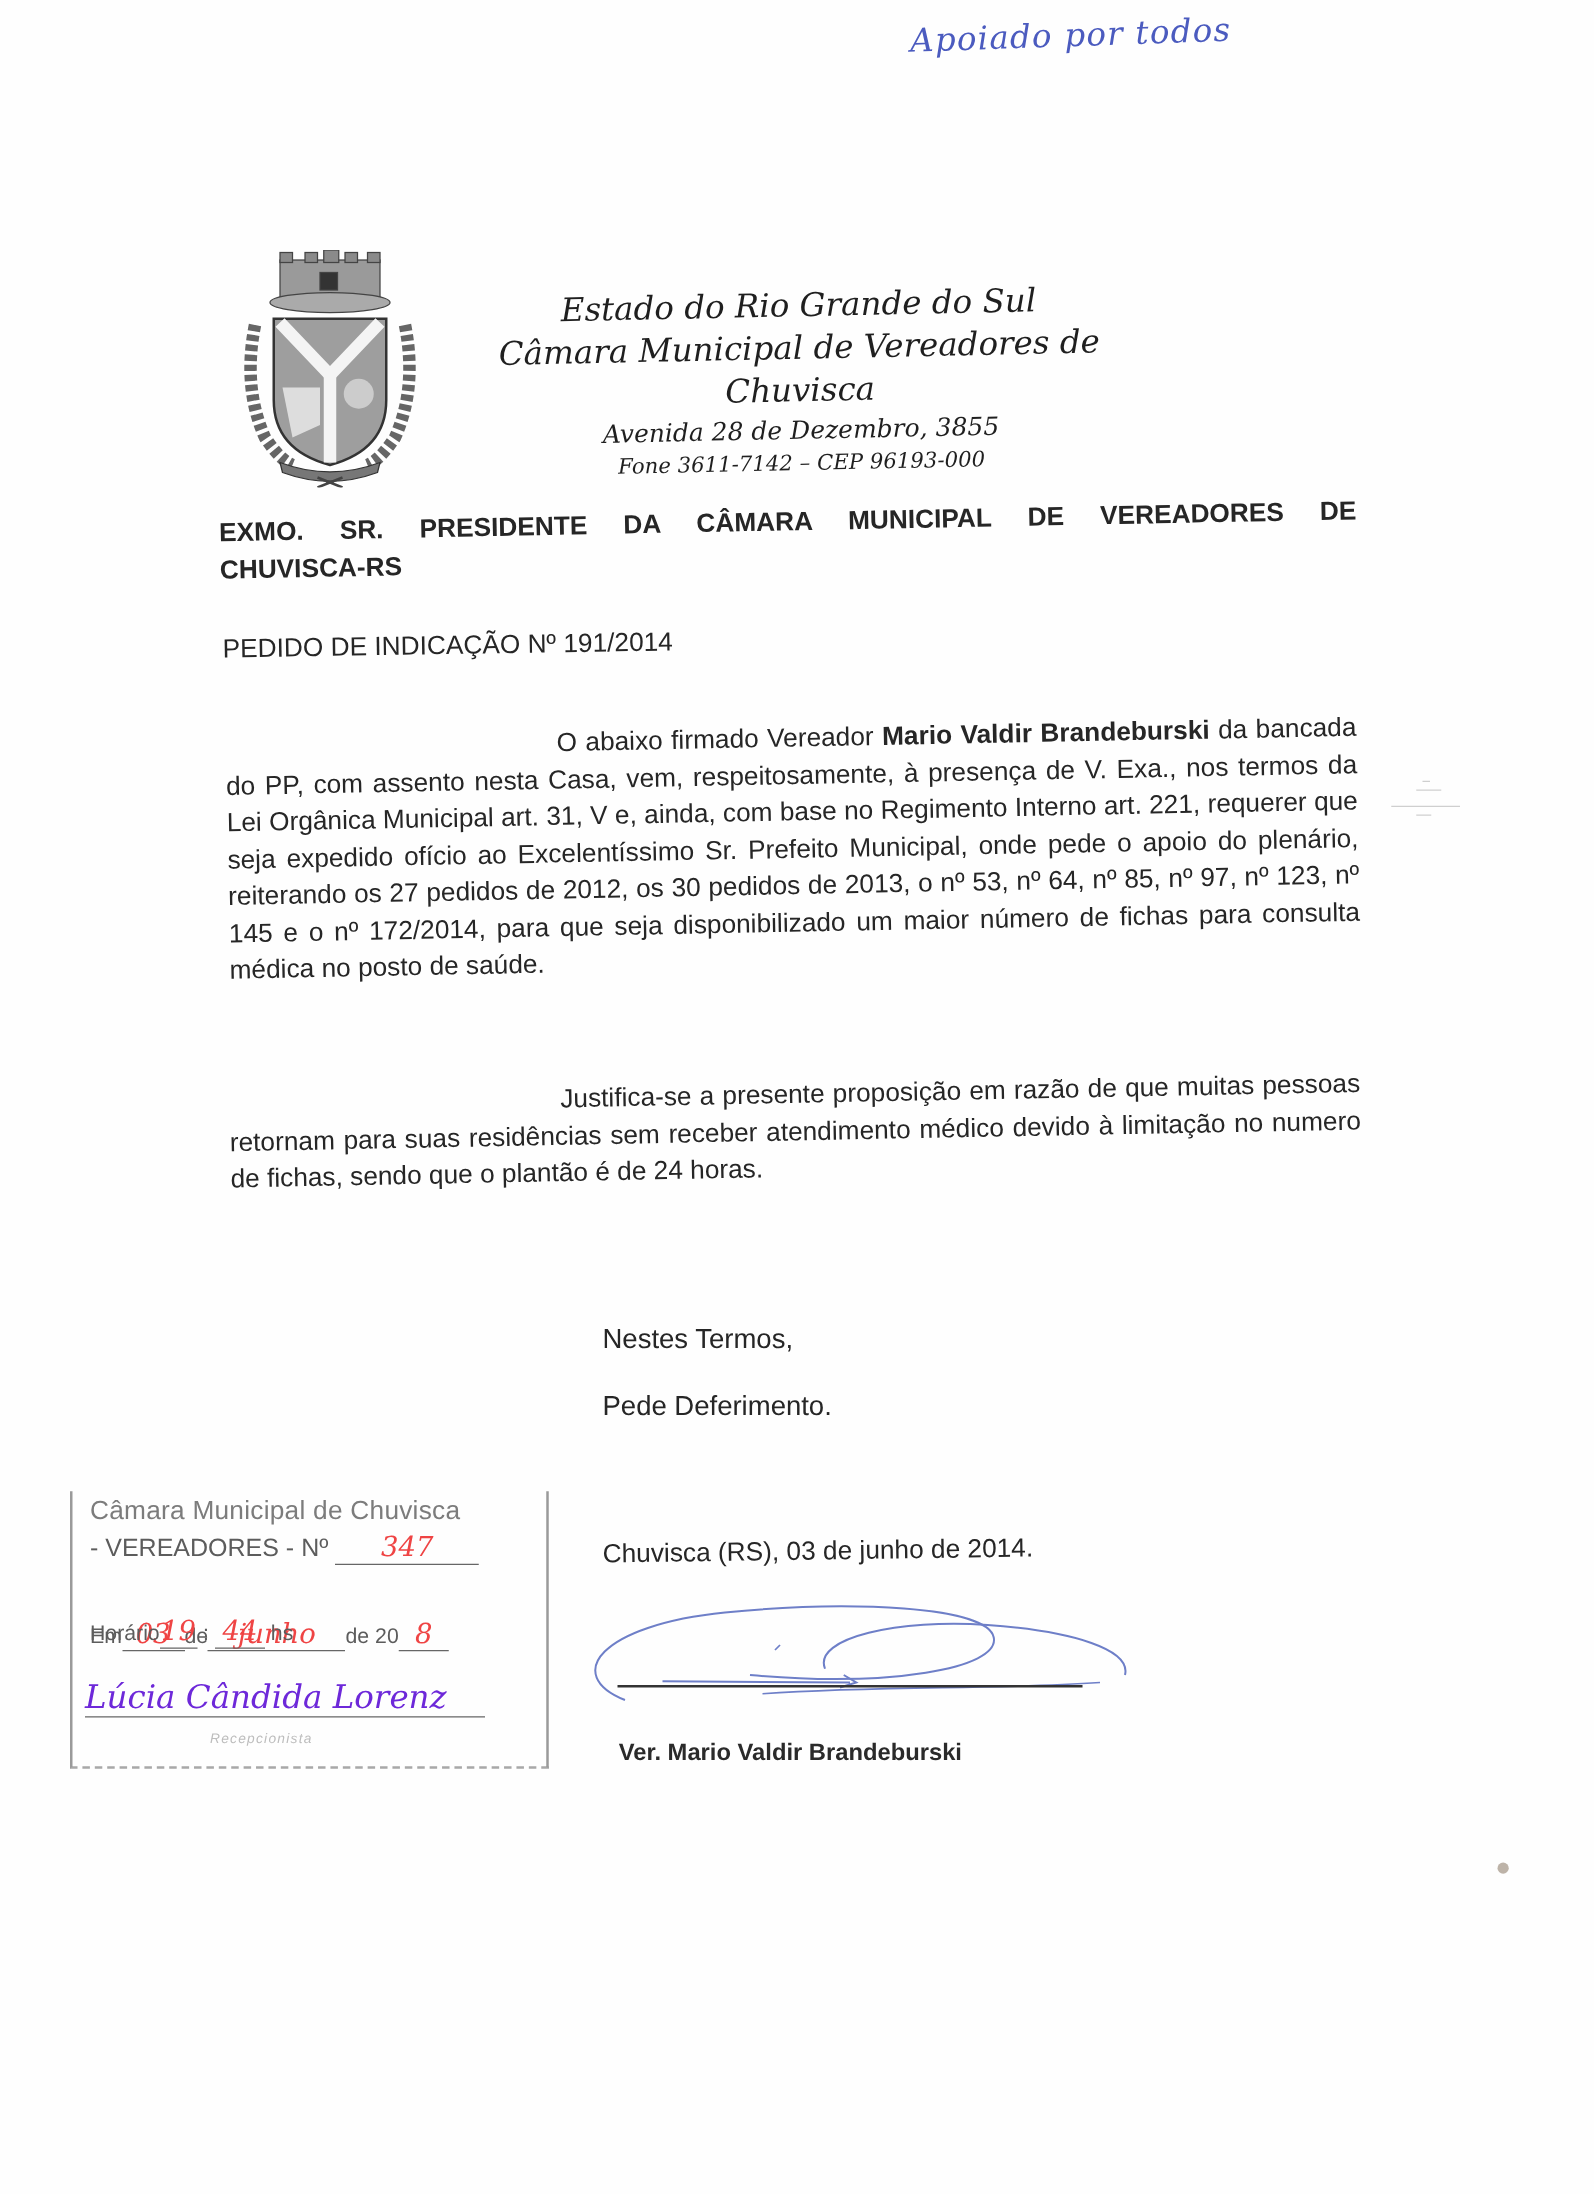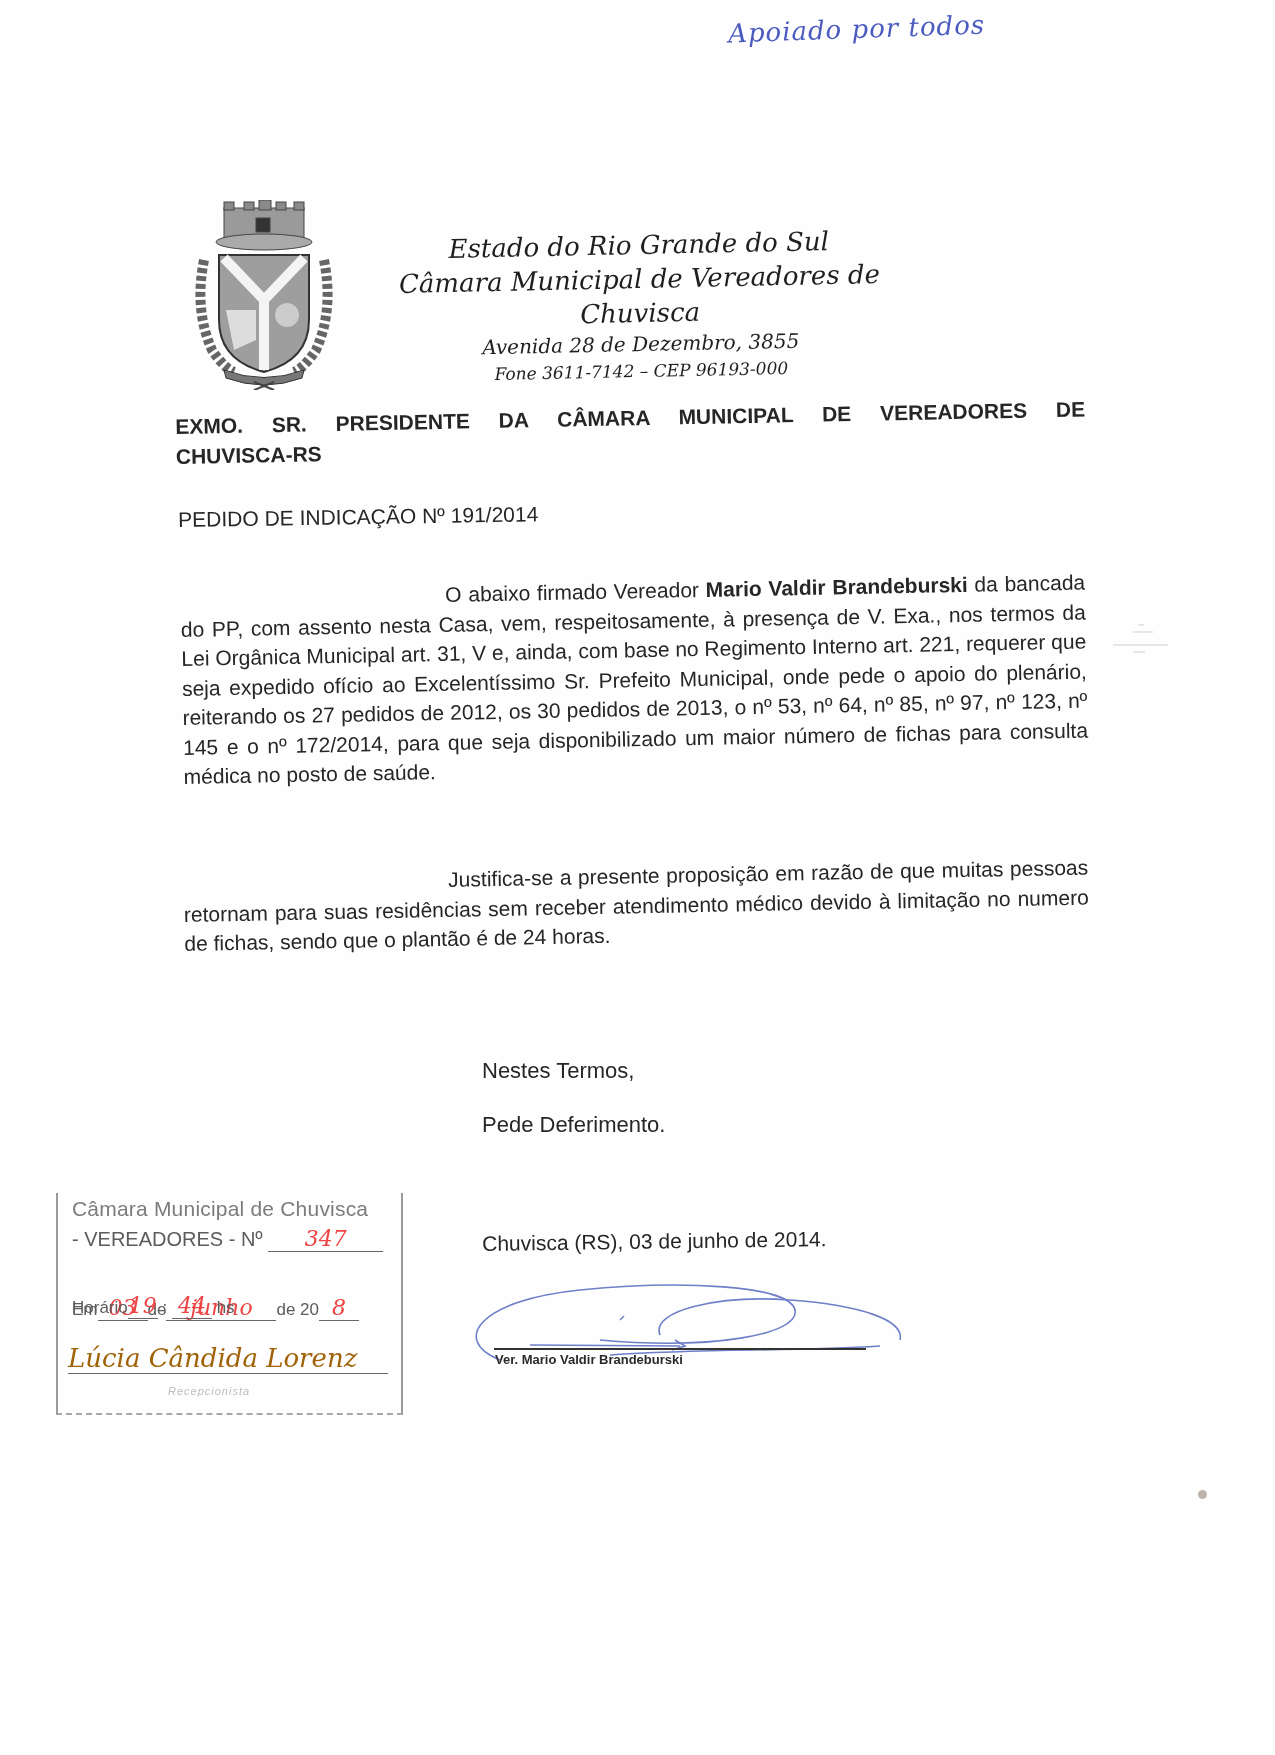--- a/index.html
+++ b/index.html
@@ -27,36 +27,36 @@
   .indent { display: inline-block; width: 265px; }
   .bold { font-weight: bold; }
 
   .closing { position: absolute; left: 482px; font-size: 22px; }
   .closing-1 { top: 1058px; }
   .closing-2 { top: 1112px; }
   .date-line { position: absolute; left: 482px; top: 1232px; font-size: 21px; transform: rotate(-0.8deg); transform-origin: left top; }
 
   .signature-svg { position: absolute; left: 460px; top: 1280px; width: 480px; height: 90px; }
   .sign-rule { position: absolute; left: 494px; top: 1348px; width: 372px; height: 2px; background: #333; }
-  .signer-name { position: absolute; left: 495px; top: 1352px; font-size: 13px; font-weight: bold; color: #2a2a2a; }
+  .signer-name { position: absolute; left: 495px; top: 1392px; font-size: 19px; font-weight: bold; color: #2a2a2a; }
 
-  .stamp { position: absolute; left: 56px; top: 1193px; width: 343px; height: 220px; border-left: 2px solid #9a9a9a; border-right: 2px solid #9a9a9a; border-bottom: 2px dashed #a8a8a8; font-family: "Liberation Sans", sans-serif; color: #6a6a6a; }
+  .stamp { position: absolute; left: 56px; top: 1193px; width: 343px; height: 220px; border-left: 2px solid #9a9a9a; border-right: 2px solid #9a9a9a; border-bottom: 2px dashed #a8a8a8; font-family: "Liberation Sans", sans-serif; color: #6a6a6a; padding-left: 36px; }
   .stamp-row { position: absolute; left: 14px; white-space: nowrap; }
   .stamp-title { top: 4px; font-size: 21px; color: #7c7c7c; letter-spacing: 0.2px; }
   .stamp-protocol { top: 33px; font-size: 20px; color: #5c5c5c; }
   .stamp-date { top: 70px; font-size: 17px; color: #5c5c5c; }
   .stamp-time { top: 100px; font-size: 17px; color: #5c5c5c; }
   .hand { font-family: "DejaVu Serif", serif; font-style: italic; color: #ef4444; font-size: 22px; display: inline-block; border-bottom: 1.5px solid #666; text-align: center; }
   .h-proto { width: 115px; }
   .h-day { width: 50px; margin-top: 32px; }
   .h-month { width: 110px; }
   .h-year { width: 40px; }
   .h-hour { width: 30px; }
   .h-min { width: 40px; }
-  .stamp-sign { top: 150px; left: 10px; width: 320px; font-family: "DejaVu Serif", serif; font-style: italic; color: #a16207; font-size: 26px; border-bottom: 1.5px solid #666; white-space: nowrap; }
+  .stamp-sign { top: 150px; left: 10px; width: 320px; font-family: "DejaVu Serif", serif; font-style: italic; color: #6d28d9; font-size: 26px; border-bottom: 1.5px solid #666; white-space: nowrap; }
   .stamp-sub { top: 192px; left: 110px; font-size: 11px; color: #bdbdbd; letter-spacing: 1px; font-style: italic; }
 
   .speck { position: absolute; left: 1198px; top: 1490px; width: 9px; height: 9px; border-radius: 50%; background: #bdb3a8; }
   .margin-mark { position: absolute; left: 1108px; top: 620px; width: 70px; height: 40px; }
 </style>
 </head>
 <body>
 
 <div class="page">
 

